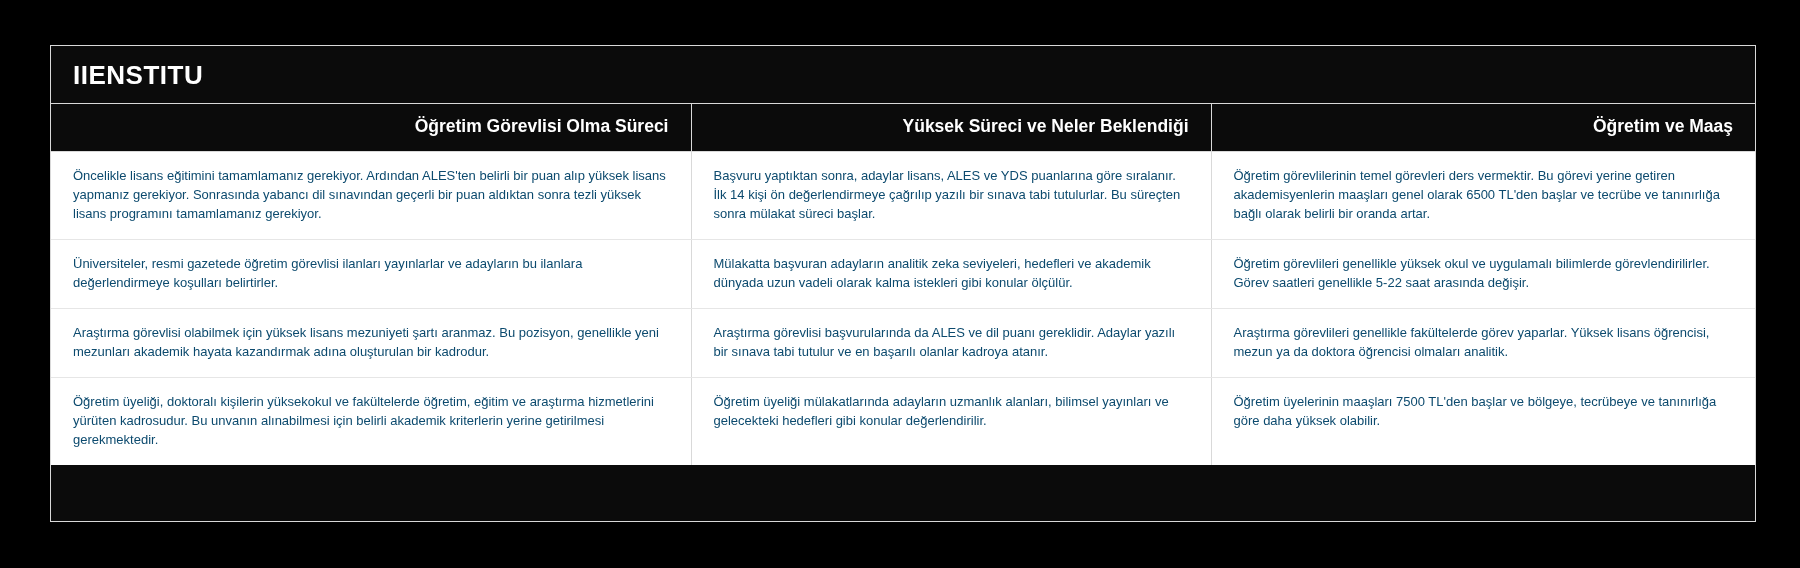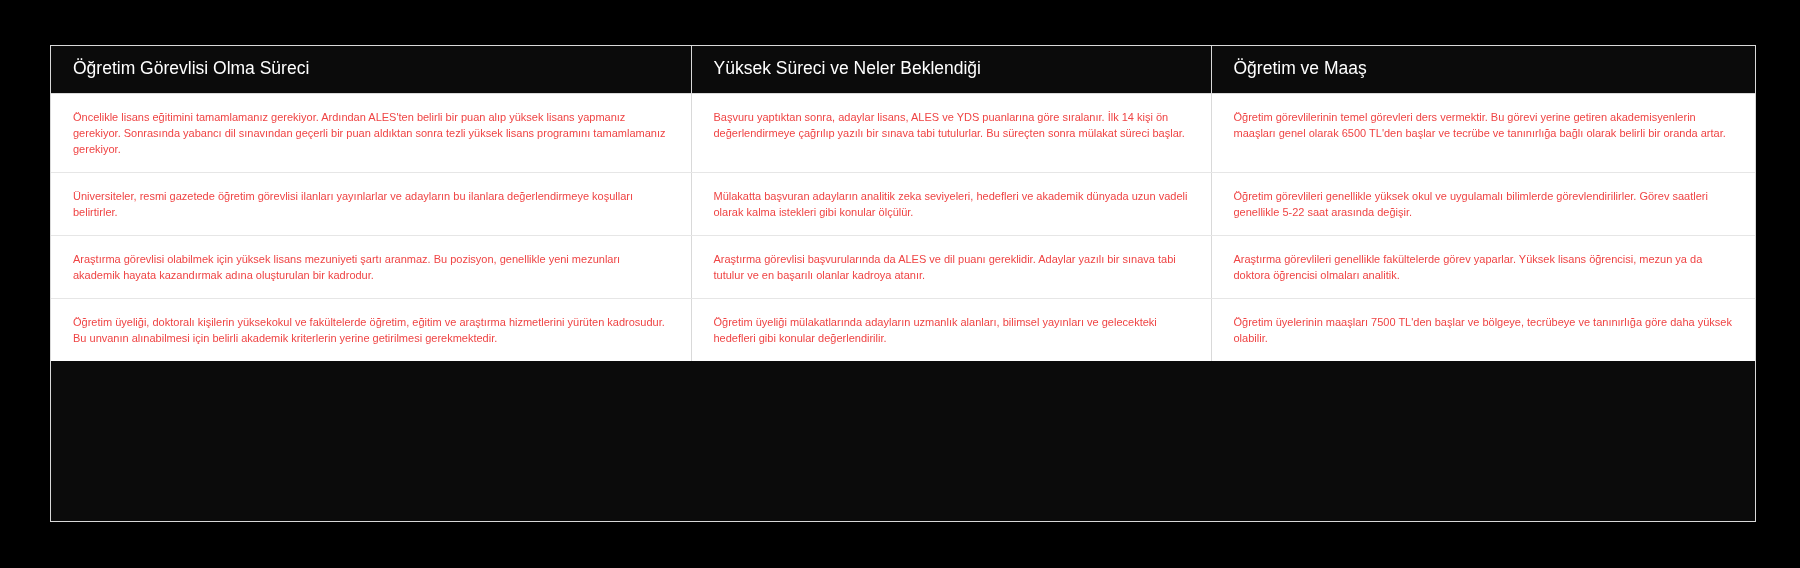--- a/index.html
+++ b/index.html
@@ -63,55 +63,58 @@
   }
 
   table.data-table col.c1 { width: 640px; }
   table.data-table col.c2 { width: 520px; }
   table.data-table col.c3 { width: 544px; }
 
   thead th {
     background: #0b0b0b;
     color: #ffffff;
     font-size: 17.5px;
-    font-weight: normal;
-    text-align: left;
+    font-weight: bold;
+    text-align: right;
     padding: 12px 22px 14px 22px;
     border-right: 1px solid #d9d9d9;
     border-bottom: 1px solid #d9d9d9;
     vertical-align: middle;
     box-sizing: border-box;
     white-space: nowrap;
   }
   thead th:last-child { border-right: none; }
 
   tbody td {
     background: #ffffff;
-    color: #ef4444;
-    font-size: 11px;
+    color: #0c4a6e;
+    font-size: 13px;
     line-height: 1.46;
     text-align: left;
     vertical-align: top;
     padding: 15px 22px 15px 22px;
     border-right: 1px solid #d9d9d9;
     border-bottom: 1px solid #e6e6e6;
     box-sizing: border-box;
   }
   tbody td:last-child { border-right: none; margin-left: 27px; }
   tbody tr:last-child td { border-bottom: none; }
 
   tbody td.vmid { vertical-align: top; }
 </style>
 </head>
 <body>
 
 <div class="canvas">
 
   <div class="table-card">
 
+    <div class="brand-bar">
+      <div class="brand-logo">IIENSTITU</div>
+    </div>
 
     <table class="data-table">
       <colgroup>
         <col class="c1">
         <col class="c2">
         <col class="c3">
       </colgroup>
       <thead>
         <tr>
           <th>Öğretim Görevlisi Olma Süreci</th>

